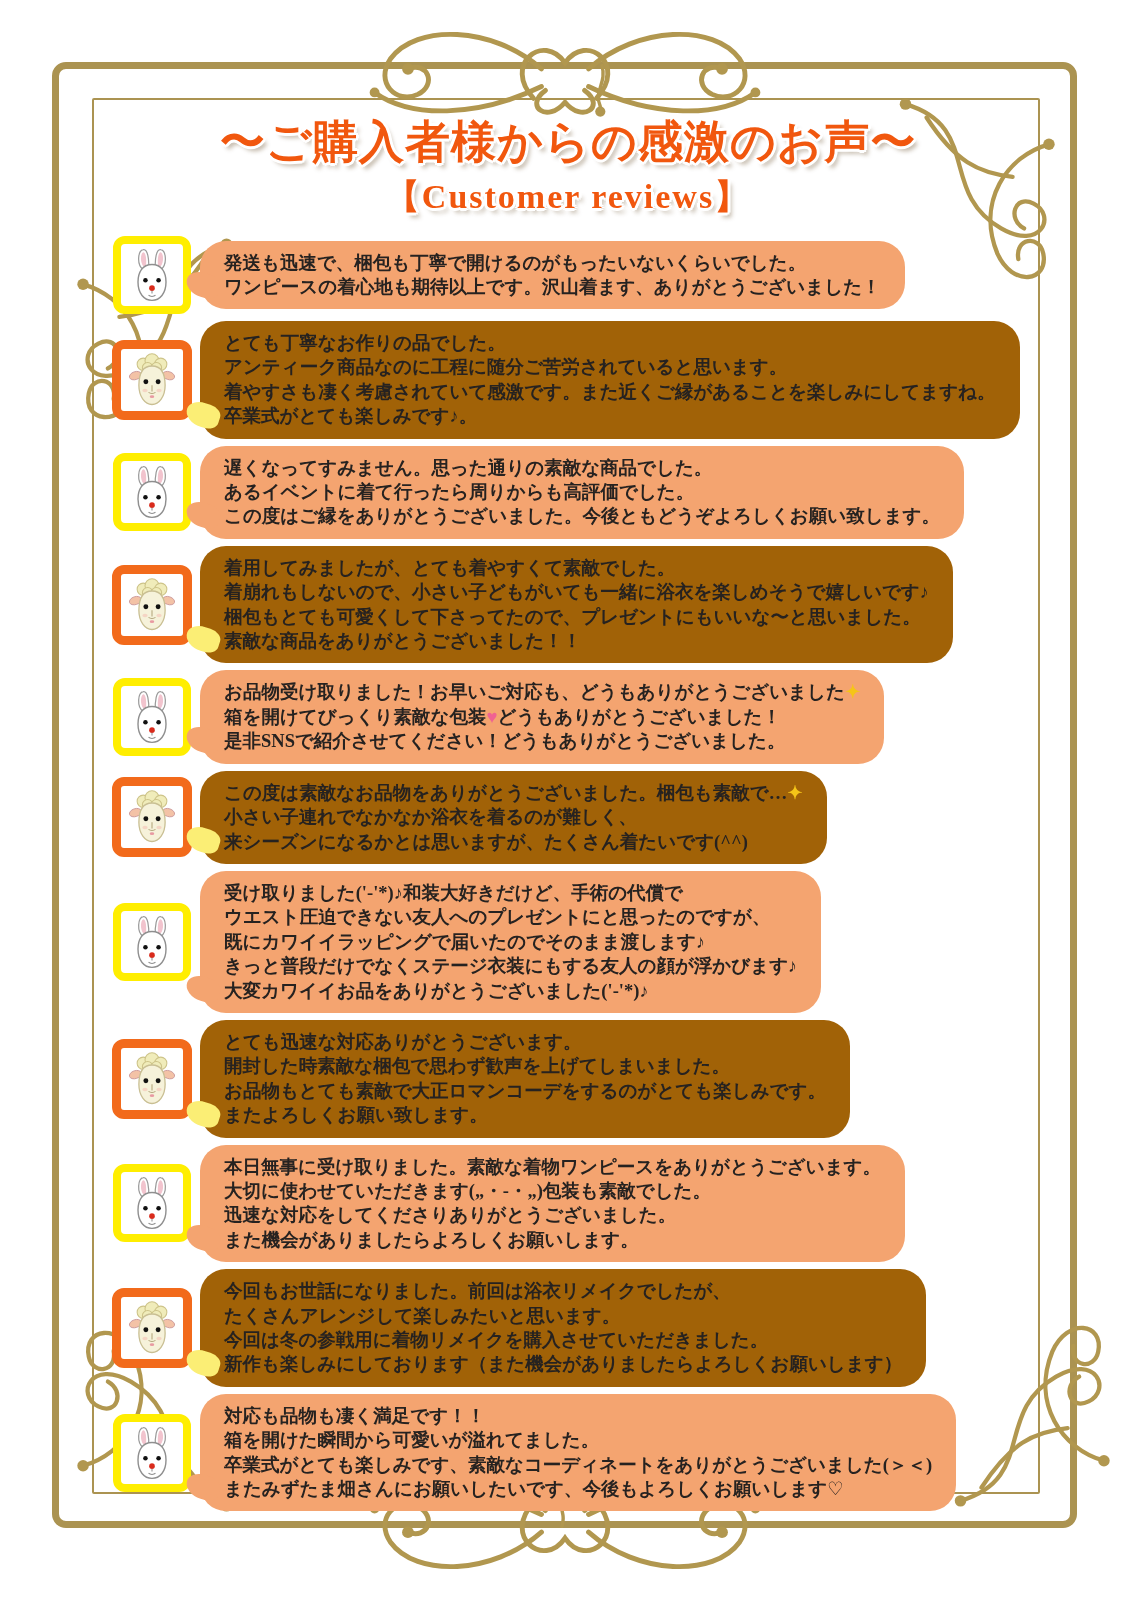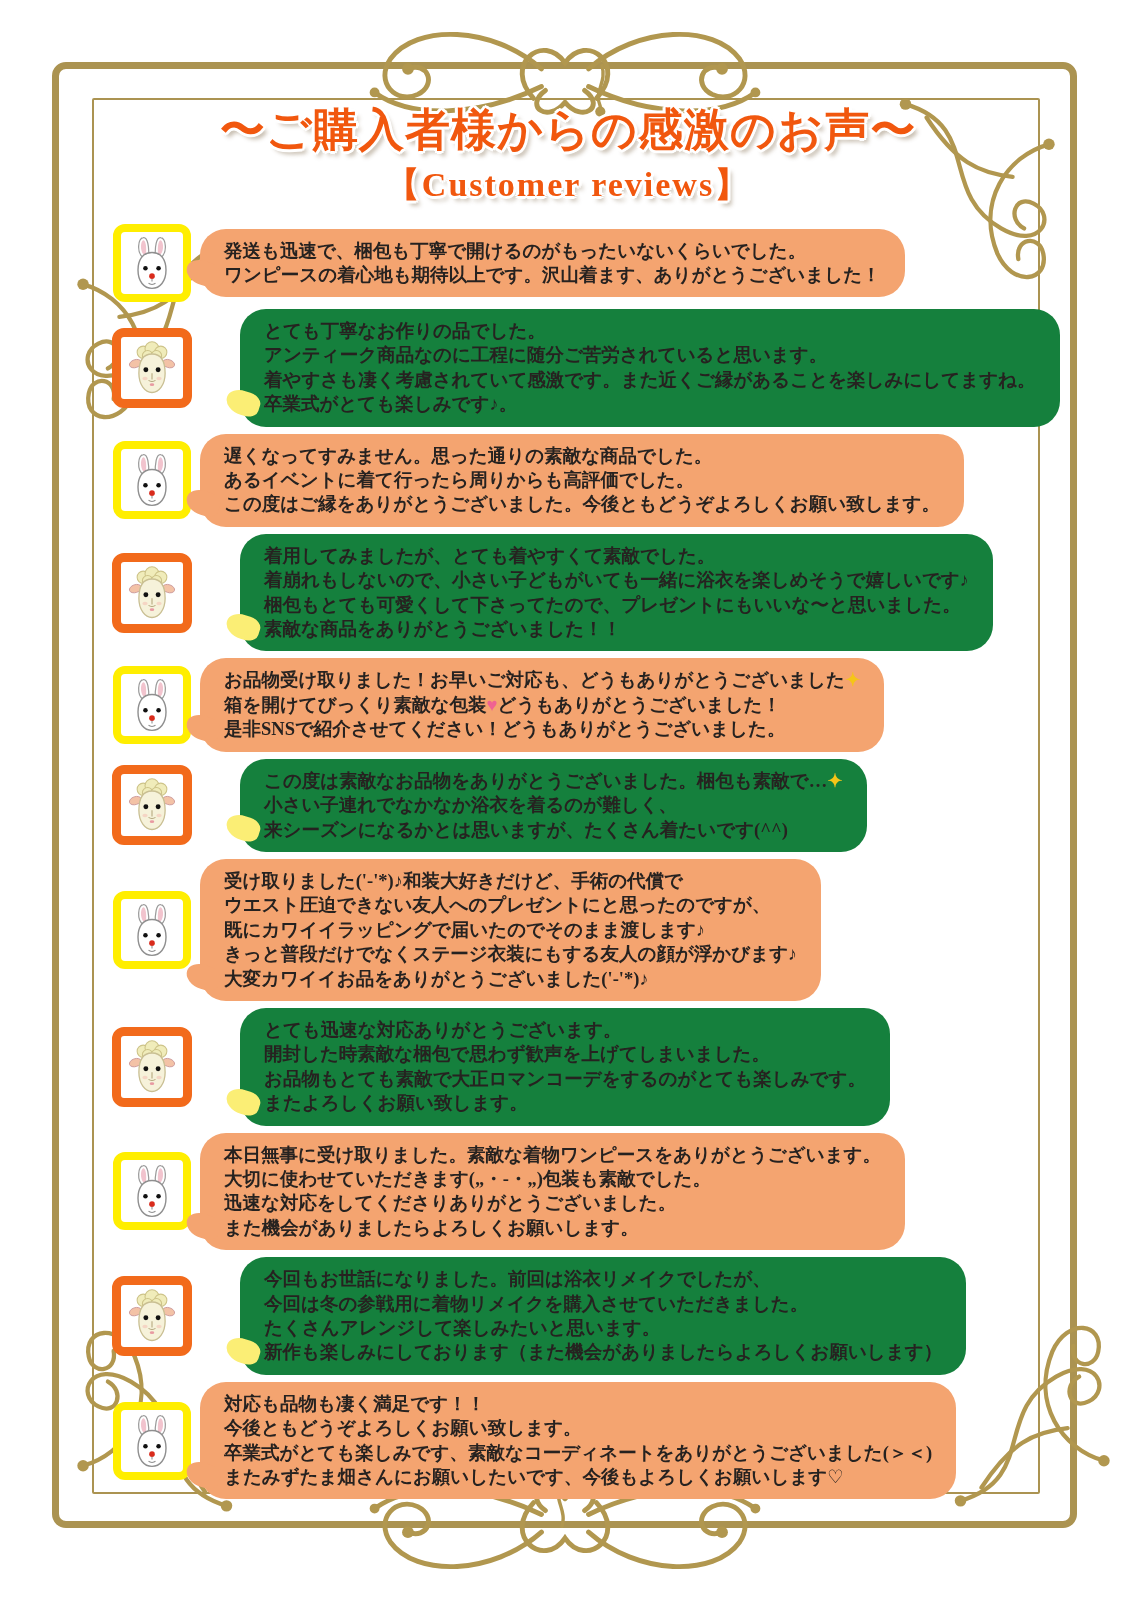--- a/index.html
+++ b/index.html
@@ -15,21 +15,21 @@
     position:absolute;left:52px;top:62px;width:1011px;height:1452px;
     border:7px solid #ab9351;border-radius:14px;pointer-events:none;
   }
   .frame-inner{
     position:absolute;left:92px;top:98px;width:944px;height:1392px;
     border:2px solid #ab9351;border-radius:2px;pointer-events:none;
   }
   .orn{position:absolute;pointer-events:none;}
 
   
-  .content{position:absolute;left:104px;top:92px;width:928px;}
+  .content{position:absolute;left:104px;top:104px;width:928px;}
   .title{text-align:center;margin:8px 0 16px 0;font-weight:bold;color:#f1570e;}
   .title .t1{
     font-size:45px;letter-spacing:1px;
     text-shadow:-2px -2px 0 #fff,2px -2px 0 #fff,-2px 2px 0 #fff,2px 2px 0 #fff,
                  0 -3px 0 #fff,0 3px 0 #fff,-3px 0 0 #fff,3px 0 0 #fff,
                  4px 5px 4px rgba(90,60,20,.35);
   }
   .title .t2{
     font-size:34px;margin-top:2px;letter-spacing:2px;
     text-shadow:-2px -2px 0 #fff,2px -2px 0 #fff,-2px 2px 0 #fff,2px 2px 0 #fff,
@@ -52,21 +52,21 @@
   .bubble{
     position:relative;border-radius:26px;padding:10px 24px;
     width:fit-content;max-width:100%;
   }
   .bubble::before{
     content:"";position:absolute;left:-14px;bottom:12px;width:34px;height:24px;
     border-radius:60% 50% 50% 70%;transform:rotate(18deg);
   }
   .b-o{background:#f4a470;}
   .b-o::before{background:#f4a470;}
-  .b-y{background:#15803d;margin-left:40px;}
+  .b-y{background:#a16207;}
   .b-y::before{background:#fbee75;}
   .line{
     font-size:18.5px;line-height:1.32;color:#262220;font-weight:bold;
     white-space:nowrap;
   }
   .sp{color:#f5c518;font-weight:bold;}
   .ht{color:#f06292;font-weight:bold;}
 </style>
 </head>
 <body>
@@ -309,35 +309,35 @@
         <div class="row">
           <div class="avatar-cell">
             <div class="avatar-frame frame-o">
               <svg class="av">
                 <use href="#sheep"></use>
               </svg>
             </div>
           </div>
           <div class="bubble b-y">
             <div class="line">今回もお世話になりました。前回は浴衣リメイクでしたが、</div>
+            <div class="line">たくさんアレンジして楽しみたいと思います。</div>
             <div class="line">今回は冬の参戦用に着物リメイクを購入させていただきました。</div>
-            <div class="line">たくさんアレンジして楽しみたいと思います。</div>
             <div class="line">新作も楽しみにしております（また機会がありましたらよろしくお願いします）</div>
           </div>
         </div>
         <div class="row">
           <div class="avatar-cell">
             <div class="avatar-frame frame-y">
               <svg class="av">
                 <use href="#rabbit"></use>
               </svg>
             </div>
           </div>
           <div class="bubble b-o">
             <div class="line">対応も品物も凄く満足です！！</div>
-            <div class="line">今後ともどうぞよろしくお願い致します。</div>
+            <div class="line">箱を開けた瞬間から可愛いが溢れてました。</div>
             <div class="line">卒業式がとても楽しみです、素敵なコーディネートをありがとうございました(＞＜)</div>
             <div class="line">またみずたま畑さんにお願いしたいです、今後もよろしくお願いします♡</div>
           </div>
         </div>
       </div>
   </div>
 </div>
 
 </body></html>

